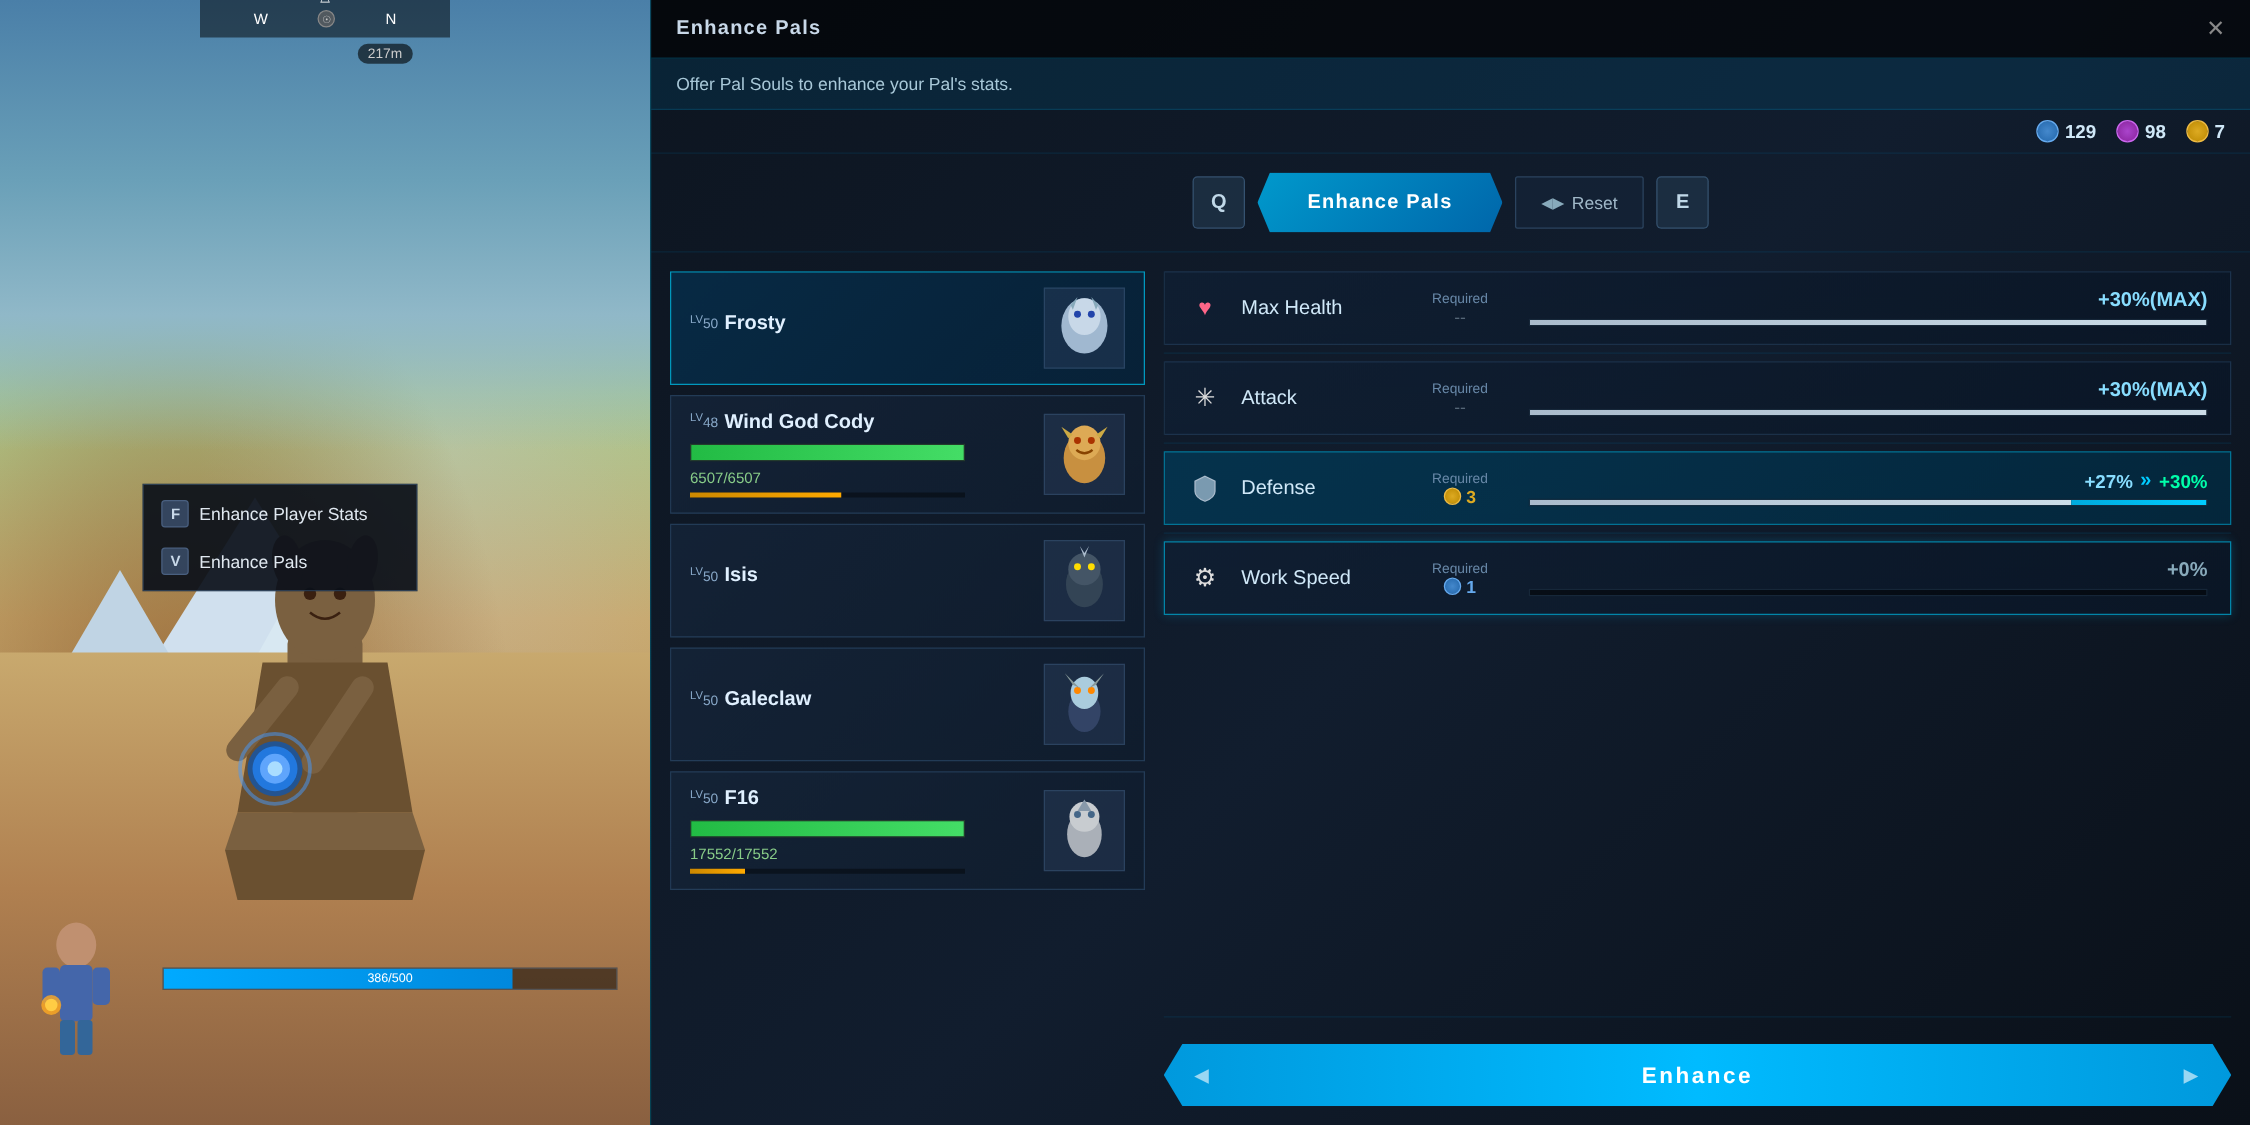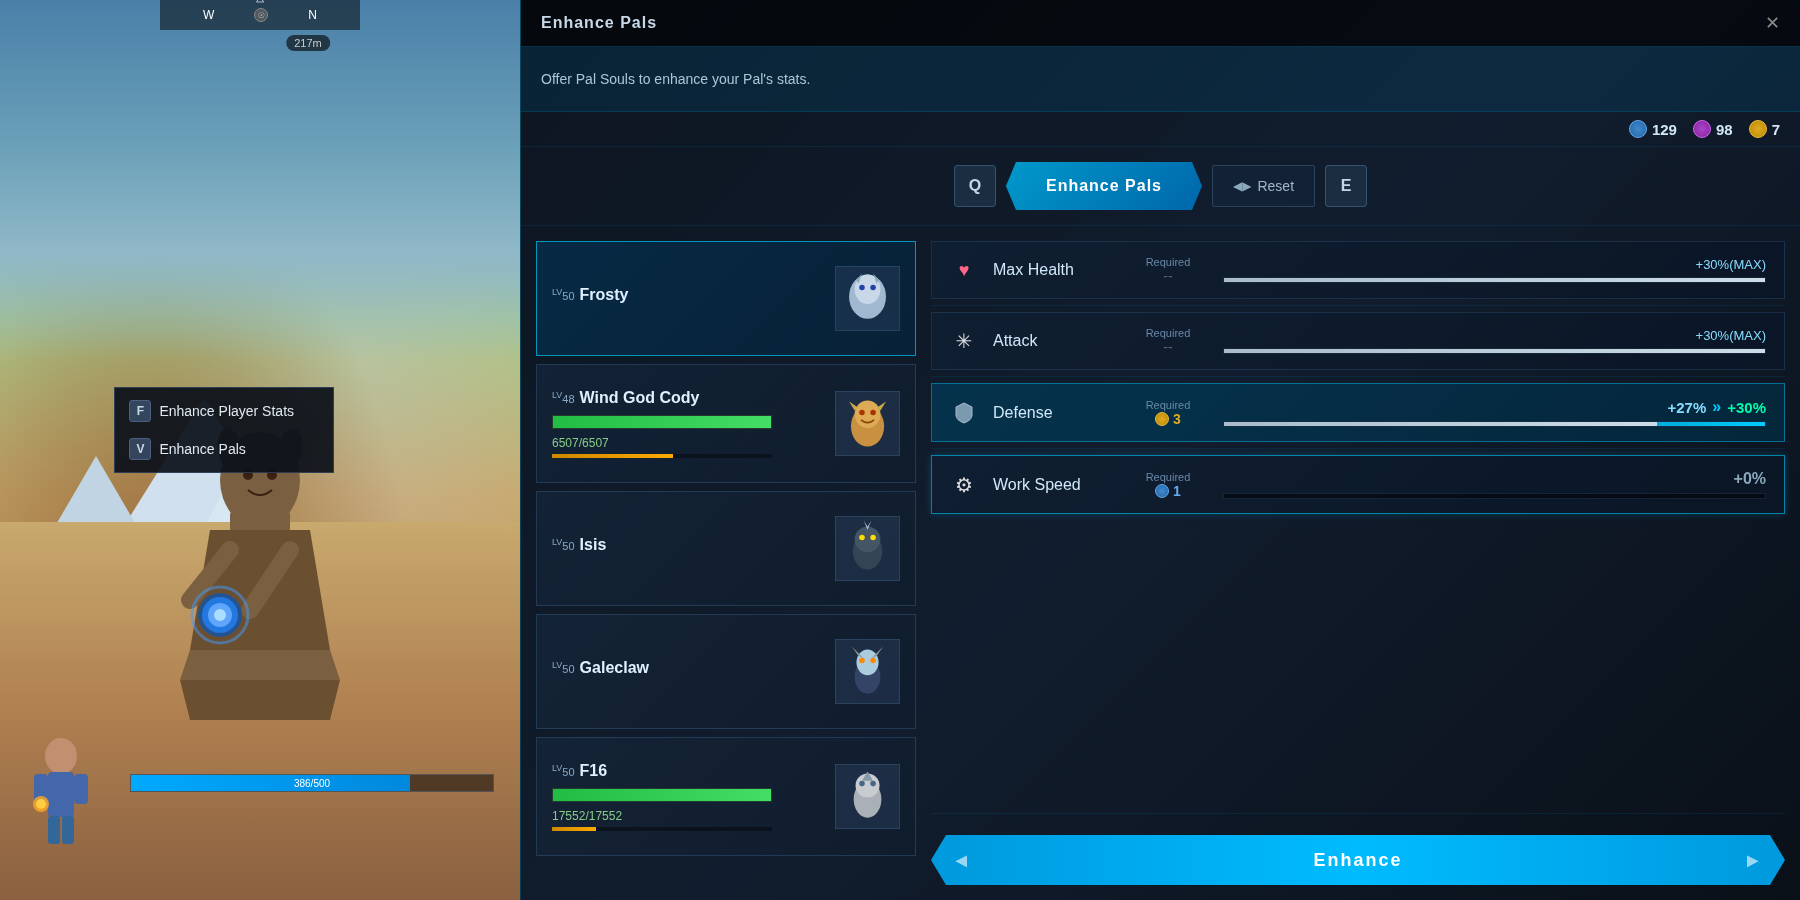--- a/index.html
+++ b/index.html
@@ -191,21 +191,21 @@
       font-size: 18px;
       cursor: pointer;
       background: none;
       border: none;
     }
 
     
     .desc-bar {
       background: rgba(0,80,120,0.25);
       border-bottom: 1px solid rgba(0,150,200,0.2);
-      padding: 24px 20px;
+      padding: 12px 20px;
       color: #a8c8d8;
       font-size: 14px;
     }
 
     
     .currency-bar {
       display: flex;
       justify-content: flex-end;
       align-items: center;
       gap: 16px;
@@ -336,21 +336,21 @@
       width: 380px;
       display: flex;
       flex-direction: column;
       gap: 8px;
       overflow-y: auto;
     }
 
     .pal-card {
       background: linear-gradient(135deg, rgba(20,35,55,0.9), rgba(15,28,45,0.9));
       border: 1px solid rgba(60,100,140,0.4);
-      padding: 24px 15px;
+      padding: 12px 15px;
       cursor: pointer;
       display: flex;
       align-items: center;
       justify-content: space-between;
       position: relative;
       overflow: hidden;
       min-height: 90px;
     }
 
     .pal-card-selected {
@@ -525,22 +525,22 @@
     .stat-value-area {
       flex: 1;
       display: flex;
       flex-direction: column;
       align-items: flex-end;
       gap: 5px;
     }
 
     .stat-value-max {
       color: #88ddff;
-      font-size: 13px;
-      font-weight: 400;
+      font-size: 16px;
+      font-weight: 700;
       text-align: left;
     }
 
     .stat-progress-bar {
       width: 100%;
       height: 6px;
       background: rgba(0,0,0,0.5);
       border: 1px solid rgba(60,100,140,0.3);
       position: relative;
     }

